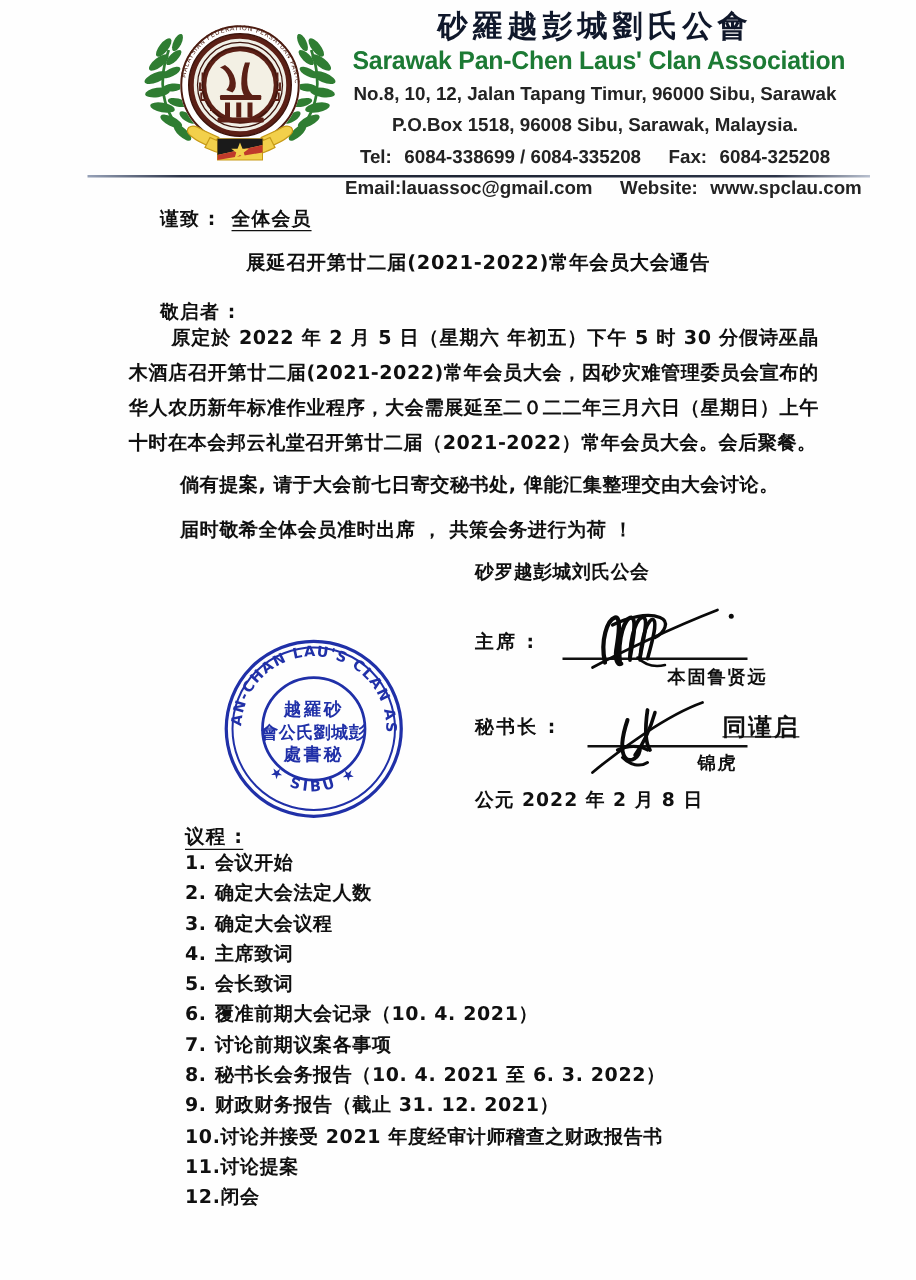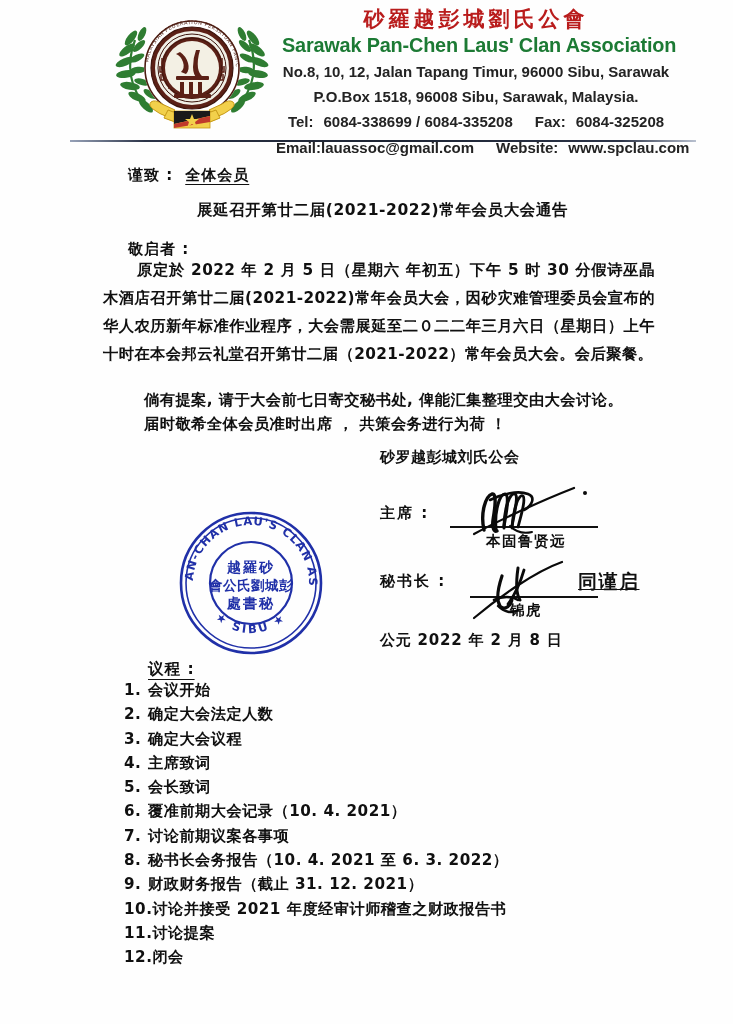--- a/index.html
+++ b/index.html
@@ -38,24 +38,24 @@
   }
   .header-text {
     position: absolute;
     left: 276px;
     top: 6px;
     width: 400px;
     text-align: center;
   }
   .hd-cn {
     font-family: "DejaVu Sans", sans-serif;
-    font-size: 21px;
+    font-size: 24px;
     font-weight: 700;
     letter-spacing: 4px;
-    color: #b91c1c;
+    color: #0f172a;
     line-height: 1.25;
     white-space: nowrap;
   }
   .hd-en {
     font-family: "Liberation Sans Narrow", "Liberation Sans", sans-serif;
     font-size: 20.5px;
     font-weight: 700;
     color: #1c7a34;
     letter-spacing: -0.2px;
     line-height: 1.15;
@@ -126,21 +126,21 @@
     text-align: justify;
   }
   .para-main {
     left: 103px;
     top: 256px;
     width: 552px;
     text-indent: 34px;
   }
   .para-b {
     left: 110px;
-    top: 386px;
+    top: 374px;
     width: 546px;
     text-indent: 34px;
   }
   .para-c {
     left: 110px;
     top: 410px;
     width: 546px;
     text-indent: 34px;
   }
 
@@ -169,20 +169,21 @@
   .sig-line {
     position: absolute;
     height: 1.6px;
     background: #111;
   }
   .sig-name {
     position: absolute;
     font-size: 14.5px;
     letter-spacing: 1.5px;
     white-space: nowrap;
+    margin-left: 48px;
   }
   .sig-closing {
     position: absolute;
     left: 198px;
     top: 121px;
     font-size: 19px;
     letter-spacing: 1.5px;
     white-space: nowrap;
     text-decoration: underline;
   }
@@ -222,20 +223,21 @@
     width: 560px;
   }
   .agenda-item {
     font-family: "DejaVu Sans", sans-serif;
     font-weight: 600;
     color: #101010;
     font-size: 15.2px;
     line-height: 24.3px;
     letter-spacing: 0.5px;
     white-space: nowrap;
+    margin-left: 24px;
   }
   .agenda-item .num {
     display: inline-block;
     min-width: 24px;
   }
 </style>
 </head>
 <body>
 
 <div class="page">

